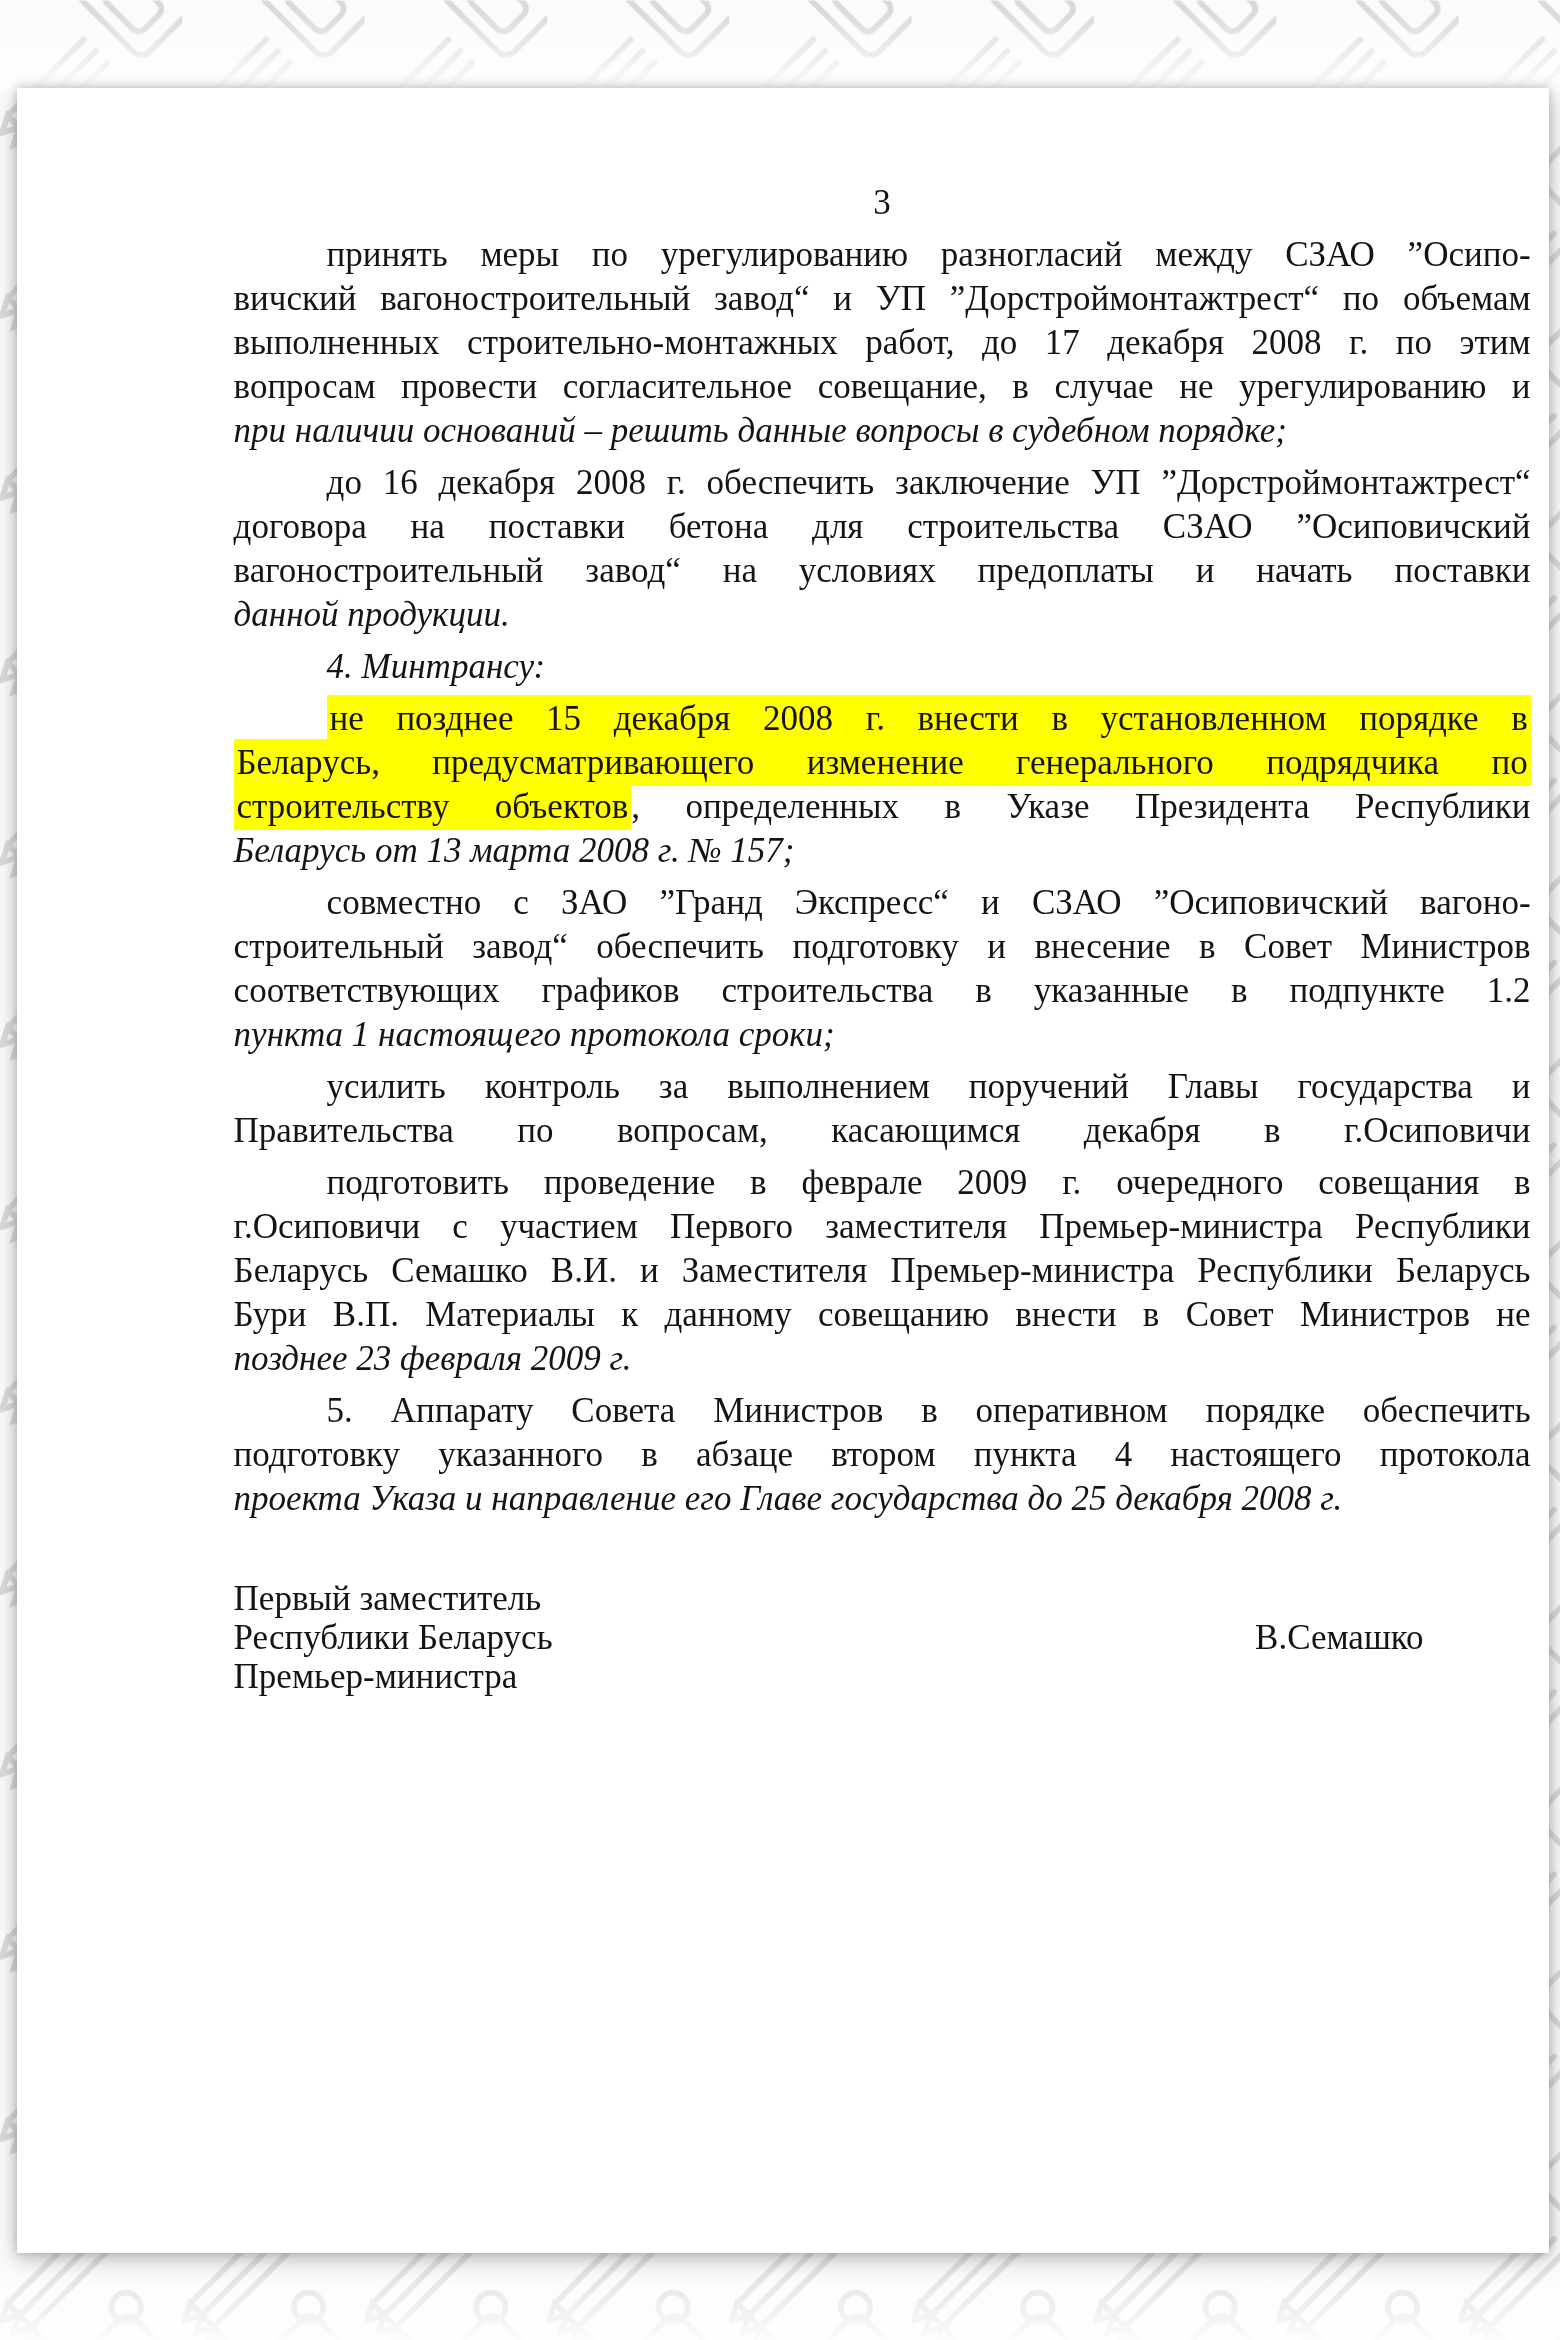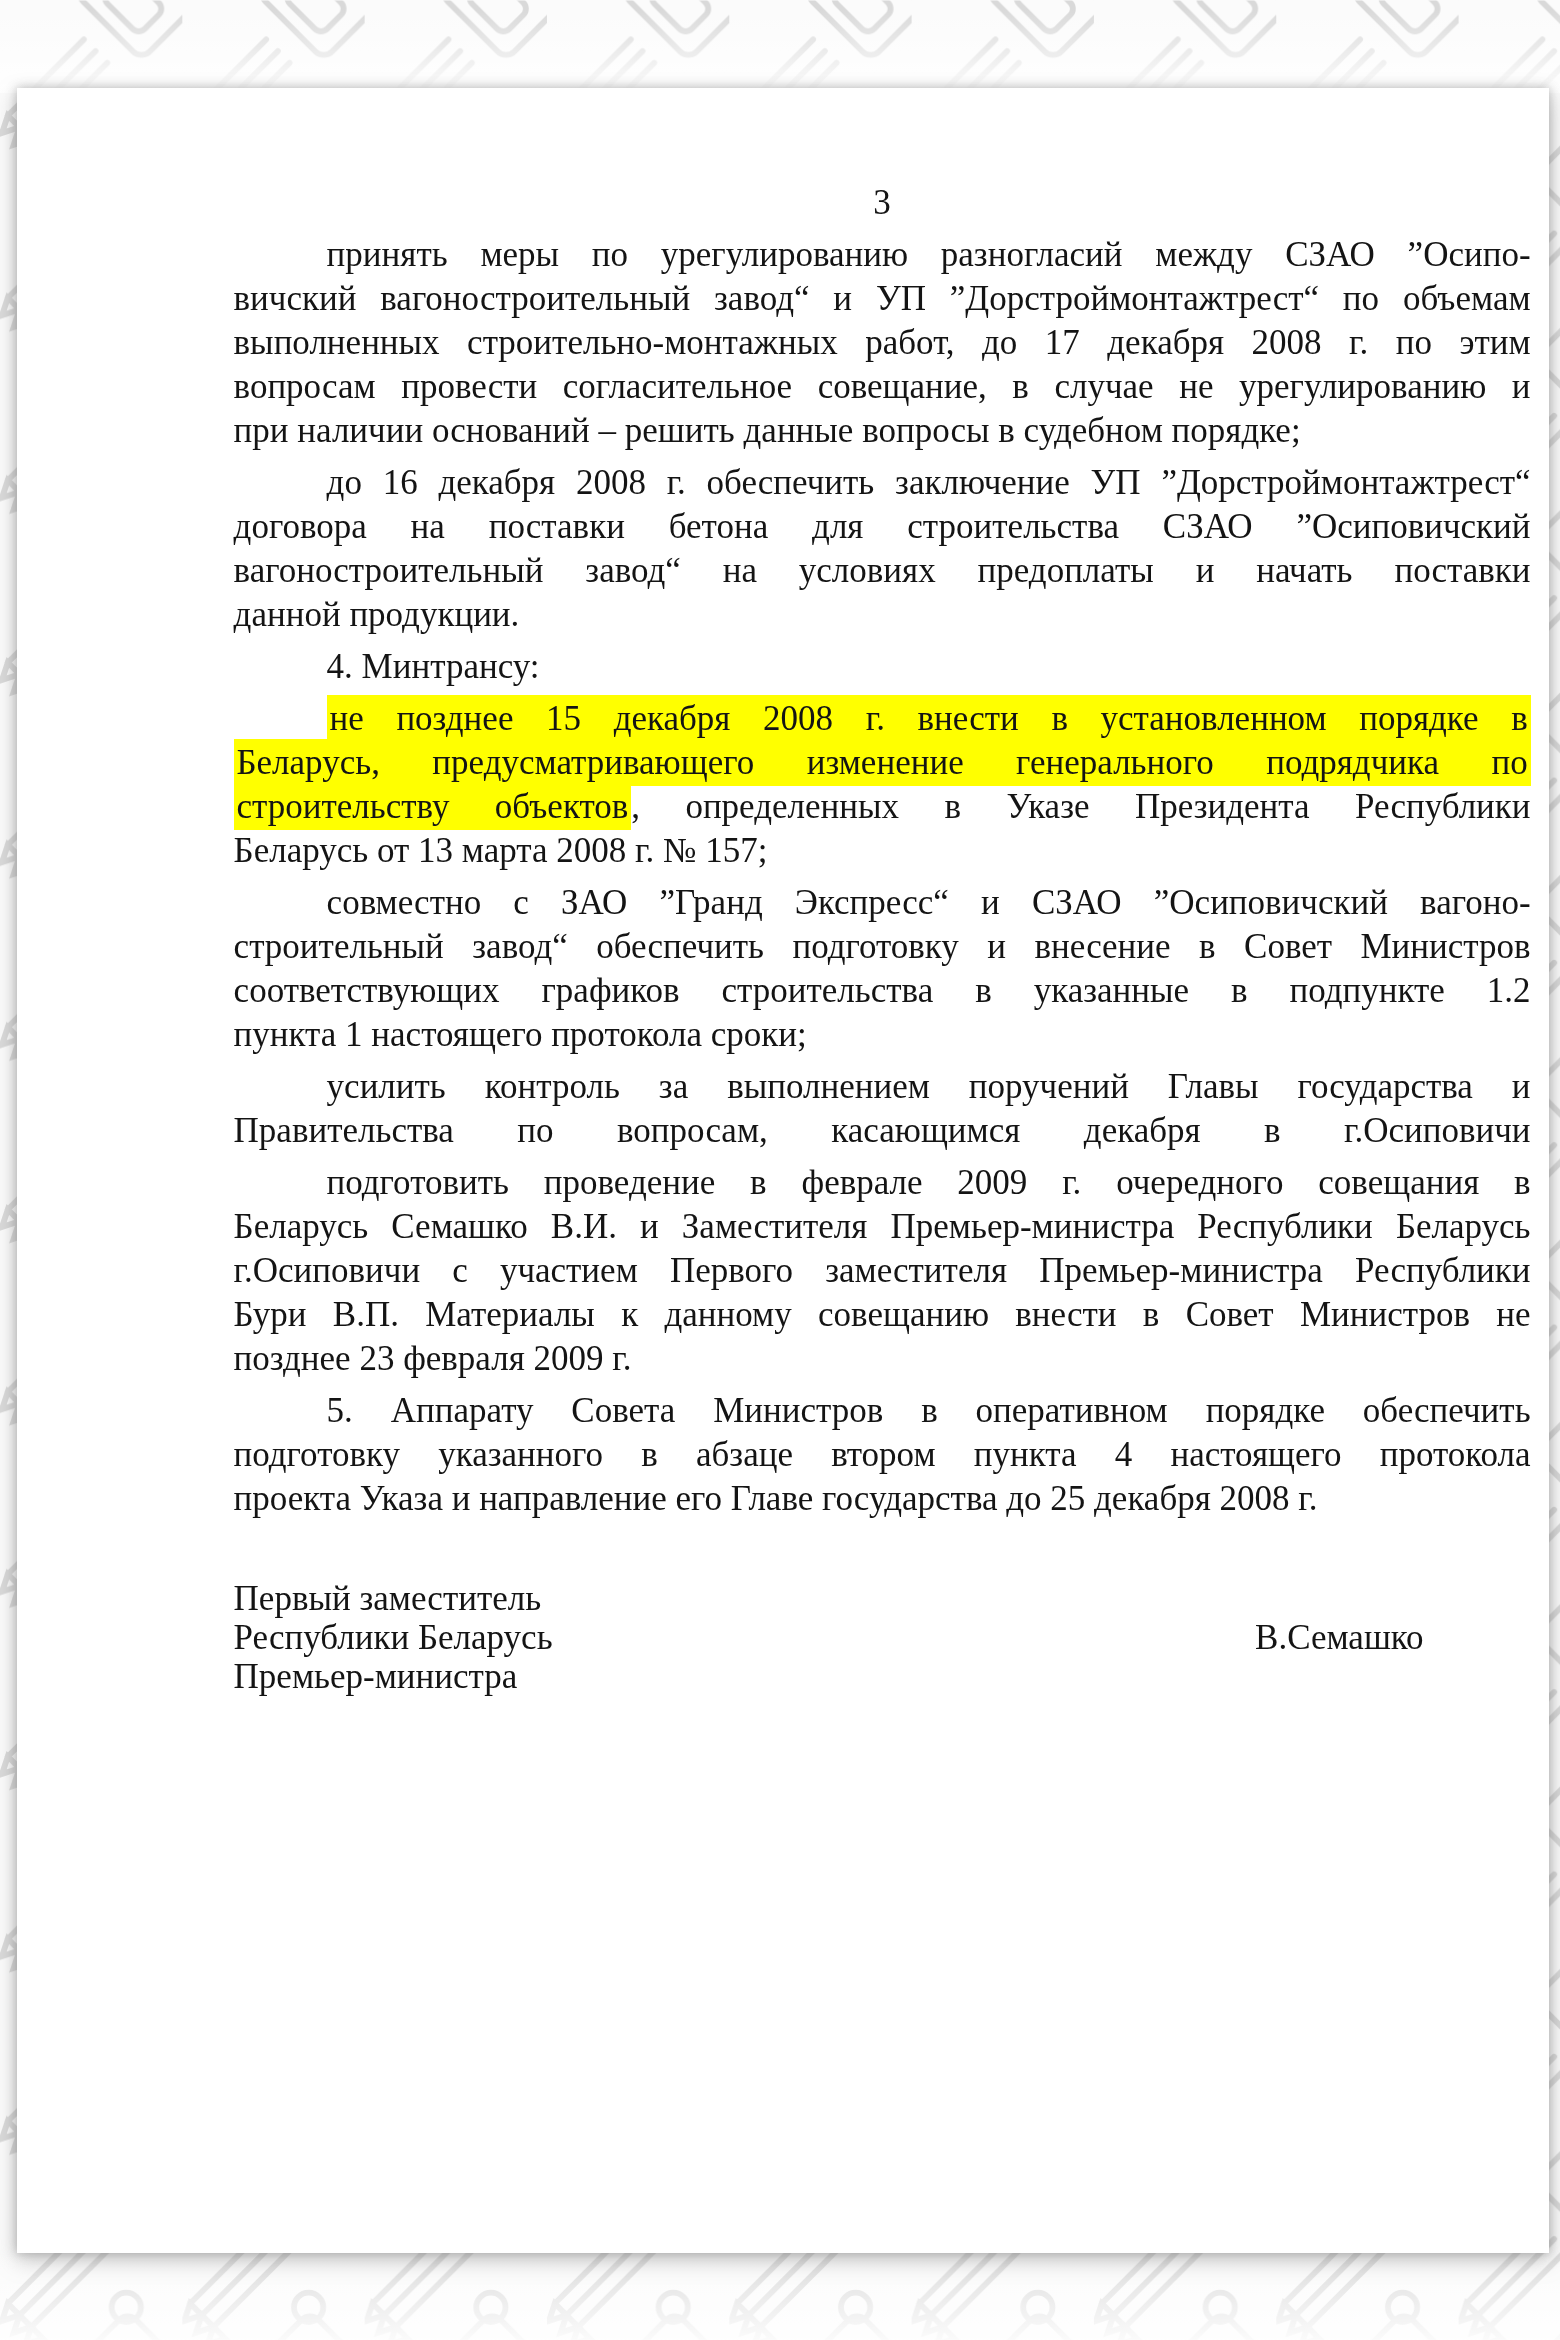--- a/index.html
+++ b/index.html
@@ -18,21 +18,21 @@
     position:absolute;left:16.6px;top:88px;width:1532px;height:2165px;
     background:#ffffff;
     box-shadow:0 0 9.8px rgba(110,110,110,.45), 0 7.8px 21.5px rgba(120,120,120,.40);
   }
   .content{
     position:absolute;left:217px;top:0;width:1297px;padding-top:93px;
     font-size:35px;line-height:44px;color:#141414;
   }
   .ln{height:44px;text-align:justify;text-align-last:justify;}
   .ln.center{text-align:center;text-align-last:center;}
-  .ln.end{text-align:left;text-align-last:left;}
+  .ln.end{text-align:left;text-align-last:left;font-style:italic;}
   .ln.ind{padding-left:93px;margin-top:8px;}
   .pagenum{margin-bottom:7.8px;}
   .hl{background:var(--hl,#ffff00);padding:3.9px 2.9px;}
   
   .sig{margin-top:58px;line-height:39px;}
   .sig .ln{height:39px;text-align:left;text-align-last:left;}
   .sig-row{position:relative;}
   .sig-name{position:absolute;right:107px;top:0;}
 </style>
 </head>
@@ -95,22 +95,22 @@
 
     <div class="ln ind">совместно с ЗАО ”Гранд Экспресс“ и СЗАО ”Осиповичский вагоно-</div>
     <div class="ln">строительный завод“ обеспечить подготовку и внесение в Совет Министров</div>
     <div class="ln">соответствующих графиков строительства в указанные в подпункте 1.2</div>
     <div class="ln end">пункта 1 настоящего протокола сроки;</div>
 
     <div class="ln ind">усилить контроль за выполнением поручений Главы государства и</div>
     <div class="ln">Правительства по вопросам, касающимся декабря в г.Осиповичи</div>
 
     <div class="ln ind">подготовить проведение в феврале 2009 г. очередного совещания в</div>
+    <div class="ln">г.Осиповичи с участием Первого заместителя Премьер-министра Республики</div>
     <div class="ln">Беларусь Семашко В.И. и Заместителя Премьер-министра Республики Беларусь</div>
-    <div class="ln">г.Осиповичи с участием Первого заместителя Премьер-министра Республики</div>
     <div class="ln">Бури В.П. Материалы к данному совещанию внести в Совет Министров не</div>
     <div class="ln end">позднее 23 февраля 2009 г.</div>
 
     <div class="ln ind">5. Аппарату Совета Министров в оперативном порядке обеспечить</div>
     <div class="ln">подготовку указанного в абзаце втором пункта 4 настоящего протокола</div>
     <div class="ln end">проекта Указа и направление его Главе государства до 25 декабря 2008 г.</div>
 
     <div class="sig">
       <div class="ln">Первый заместитель</div>
       <div class="ln sig-row">

